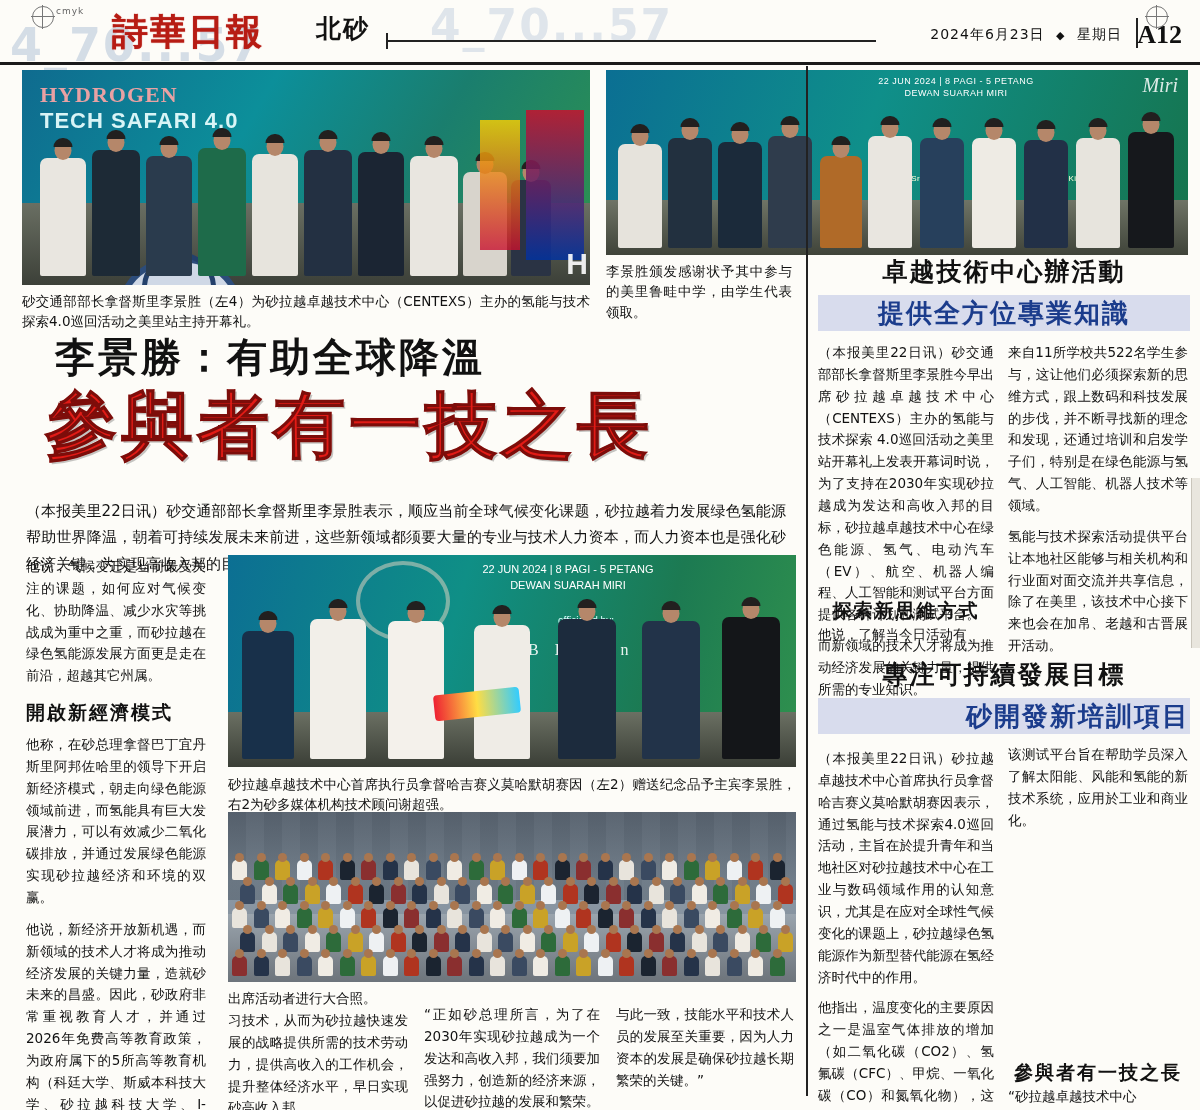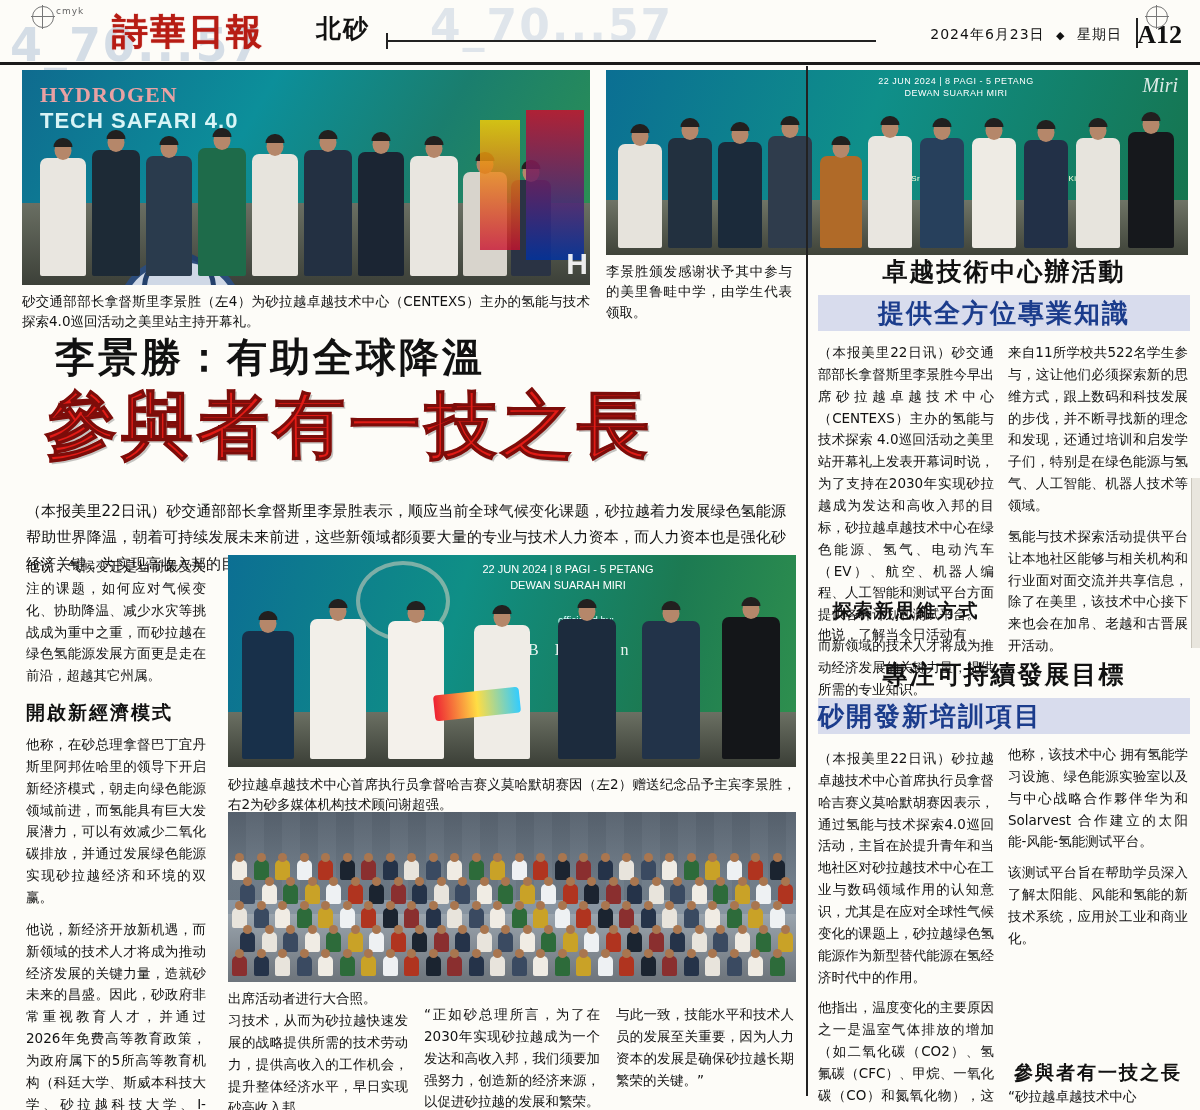--- a/index.html
+++ b/index.html
@@ -158,21 +158,21 @@
   #rail-sub2{left:818px;top:598px;width:176px;}
   #railA2{left:818px;top:624px;width:176px;}
   #rail-head3{
     position:absolute;left:818px;top:658px;width:372px;
     font-family:"DejaVu Serif","Liberation Serif",serif;
     font-size:25px;font-weight:bold;letter-spacing:2px;color:#111;text-align:center;
   }
   #rail-head4{
     position:absolute;left:818px;top:698px;width:372px;height:36px;
     font-family:"DejaVu Serif","Liberation Serif",serif;
-    font-size:26px;font-weight:bold;letter-spacing:2px;color:#1b3c8c;text-align:left;
+    font-size:26px;font-weight:bold;letter-spacing:2px;color:#1b3c8c;text-align:right;
     background:#d8dced;line-height:36px;
   }
   #railC{left:818px;top:748px;width:176px;}
   #railD{left:1008px;top:744px;width:180px;}
   #rail-sub5{left:1008px;top:1060px;width:180px;}
   #railE{left:1008px;top:1086px;width:180px;}
   .sidebar-tab{
     position:absolute;right:0;top:478px;width:8px;height:170px;background:#e9e6de;border-left:1px solid #c9c5bb;
   }
 </style>
@@ -642,21 +642,20 @@
   <div id="rail-head3">專注可持續發展目標</div>
   <div id="rail-head4">砂開發新培訓項目</div>
 
   <div class="rail-col" id="railC">
     <p>（本报美里22日讯）砂拉越卓越技术中心首席执行员拿督哈吉赛义莫哈默胡赛因表示，通过氢能与技术探索4.0巡回活动，主旨在於提升青年和当地社区对砂拉越技术中心在工业与数码领域作用的认知意识，尤其是在应对全球性气候变化的课题上，砂拉越绿色氢能源作为新型替代能源在氢经济时代中的作用。</p>
     <p>他指出，温度变化的主要原因之一是温室气体排放的增加（如二氧化碳（CO2）、氢氟碳（CFC）、甲烷、一氧化碳（CO）和氮氧化物），这些气体阻止和捕获地球的热量释放到太空，从而导致臭氧层的消耗。</p>
 
   </div>
 
   <div class="rail-col" id="railD">
-    <p>他称，该技术中心 拥有氢能学习设施、绿色能源实验室以及与中心战略合作夥伴华为和 Solarvest 合作建立的太阳能-风能-氢能测试平台。</p>
     <p>该测试平台旨在帮助学员深入了解太阳能、风能和氢能的新技术系统，应用於工业和商业化。</p>
   </div>
 
   <div class="rail-sub" id="rail-sub5">參與者有一技之長</div>
   <div class="rail-col" id="railE">
     <p>“砂拉越卓越技术中心</p>
   </div>
 
   <div class="sidebar-tab"></div>
 </div>

